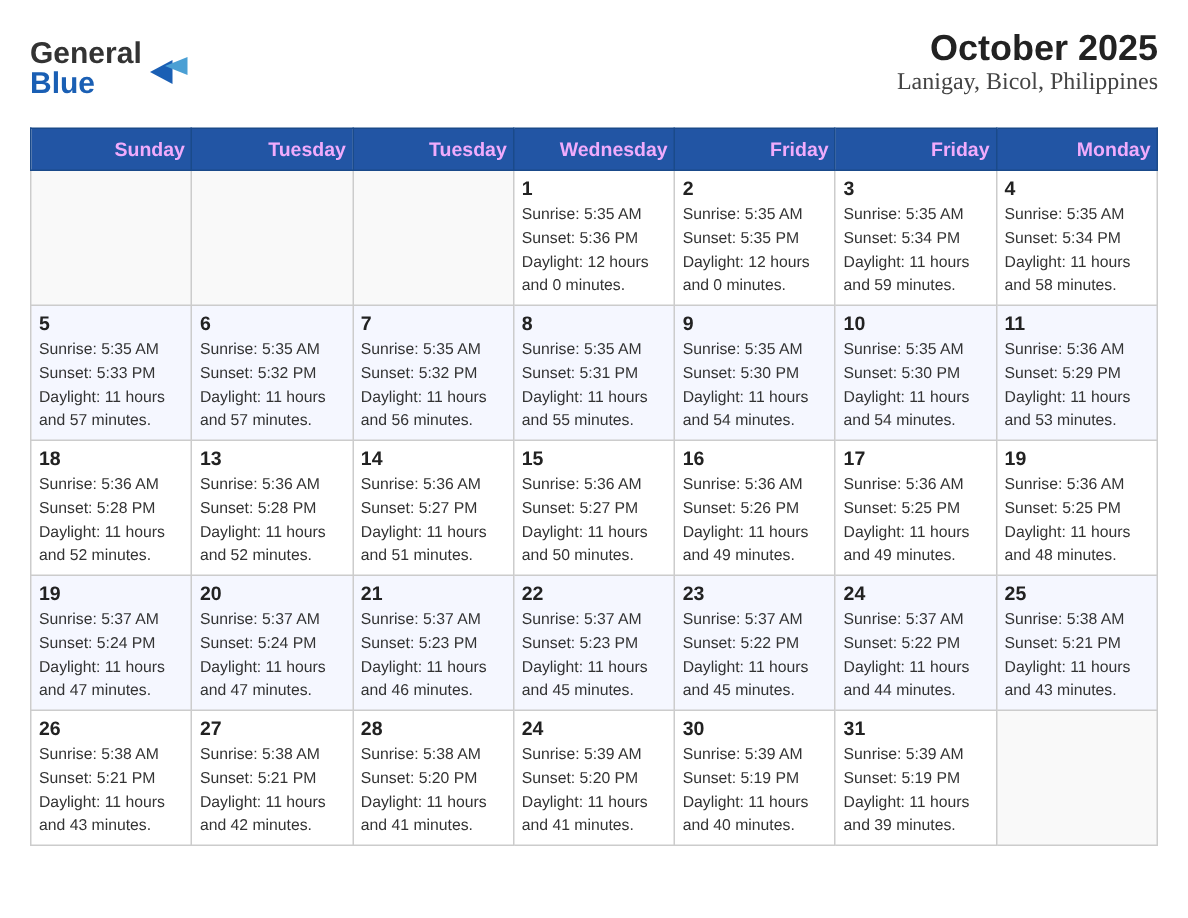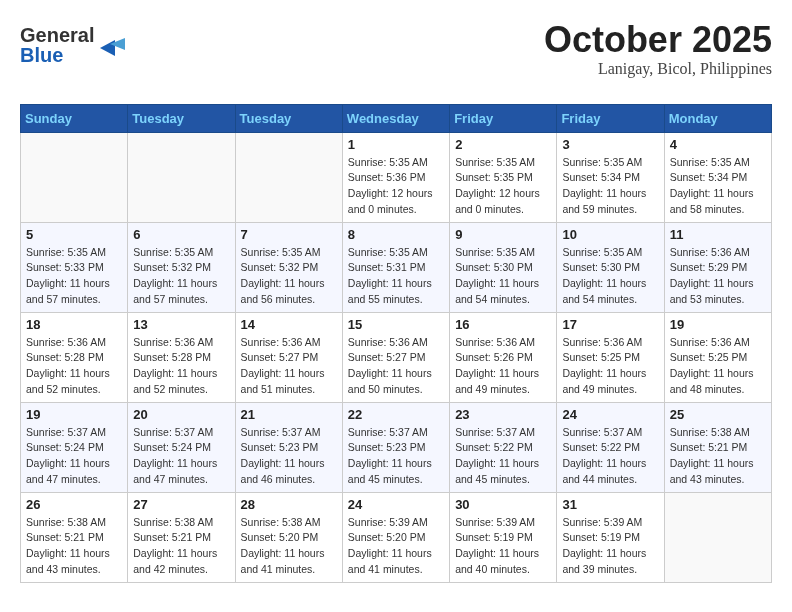--- a/index.html
+++ b/index.html
@@ -7,51 +7,51 @@
       font-family: Arial, sans-serif;
       background: #fff;
       width: 792px;
       min-height: 612px;
       padding: 20px;
     }
     .header {
       display: flex;
       align-items: flex-start;
       justify-content: space-between;
-      margin-bottom: 26px;
+      margin-bottom: 10px;
     }
     .logo {
       display: flex;
       align-items: center;
     }
     .title-block {
       text-align: right;
     }
     .month-title {
-      font-size: 36px;
+      font-size: 24px;
       font-weight: bold;
       color: #222;
       line-height: 1.1;
     }
     .location-title {
       font-size: 16px;
       color: #444;
       font-family: Liberation Serif, serif;
     }
     .calendar {
       width: 100%;
       border-collapse: collapse;
       border: 1px solid #ccc;
     }
     .calendar th {
       background: #2255a4;
-      color: #7dd3fc;
+      color: #f0abfc;
       font-size: 13px;
       padding: 6px 4px;
-      text-align: left;
+      text-align: right;
       border: 1px solid #1a4a8a;
       font-weight: bold;
     }
     .calendar td {
       width: calc(100%/7);
       vertical-align: top;
       border: 1px solid #ccc;
       padding: 4px 5px;
       min-height: 80px;
       background: #fff;

